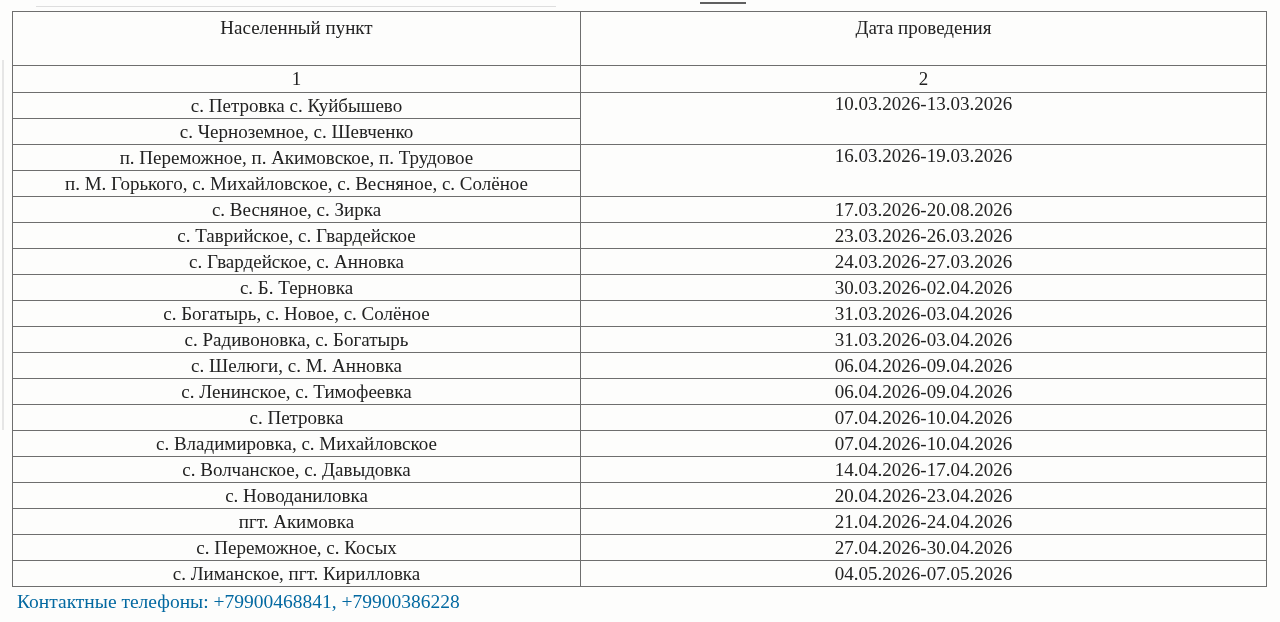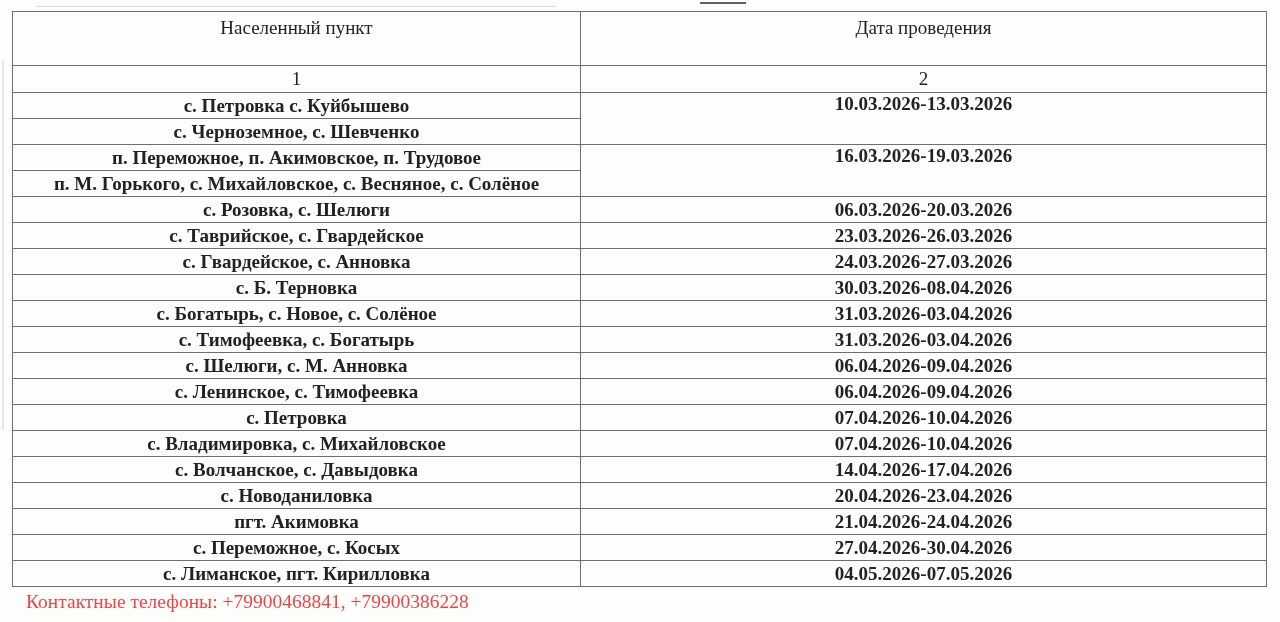--- a/index.html
+++ b/index.html
@@ -52,31 +52,31 @@
   col.c-settlement { width: 568px; }
   col.c-date { width: 686px; }
   tr.header-row th {
     height: 48px;
     vertical-align: top;
     padding-top: 5px;
     font-size: 19px;
     margin-left: 17px;
   }
   tr.number-row td { height: 26px; }
-  tr.data-row td { height: 25px; font-weight: bold; }
+  tr.data-row td { height: 25px; }
   td.merged-date {
     vertical-align: top;
     padding-top: 2px;
   }
   .footer-note {
     position: absolute;
-    left: 26px;
+    left: 17px;
     top: 591px;
     font-size: 19.5px;
-    color: #ef4444;
+    color: #0369a1;
   }
 </style>
 </head>
 <body>
 
 <div class="scan-artifact-top"></div>
 <div class="scan-artifact-dash"></div>
 <div class="scan-artifact-left"></div>
 
 <table class="schedule">
@@ -102,41 +102,41 @@
       <td>с. Черноземное, с. Шевченко</td>
     </tr>
     <tr class="data-row">
       <td>п. Переможное, п. Акимовское, п. Трудовое</td>
       <td class="merged-date" rowspan="2">16.03.2026-19.03.2026</td>
     </tr>
     <tr class="data-row">
       <td>п. М. Горького, с. Михайловское, с. Весняное, с. Солёное</td>
     </tr>
     <tr class="data-row">
-      <td>с. Розовка, с. Шелюги</td>
-      <td>06.03.2026-20.03.2026</td>
+      <td>с. Весняное, с. Зирка</td>
+      <td>17.03.2026-20.08.2026</td>
     </tr>
     <tr class="data-row">
       <td>с. Таврийское, с. Гвардейское</td>
       <td>23.03.2026-26.03.2026</td>
     </tr>
     <tr class="data-row">
       <td>с. Гвардейское, с. Анновка</td>
       <td>24.03.2026-27.03.2026</td>
     </tr>
     <tr class="data-row">
       <td>с. Б. Терновка</td>
-      <td>30.03.2026-08.04.2026</td>
+      <td>30.03.2026-02.04.2026</td>
     </tr>
     <tr class="data-row">
       <td>с. Богатырь, с. Новое, с. Солёное</td>
       <td>31.03.2026-03.04.2026</td>
     </tr>
     <tr class="data-row">
-      <td>с.  Тимофеевка, с. Богатырь</td>
+      <td>с.  Радивоновка, с. Богатырь</td>
       <td>31.03.2026-03.04.2026</td>
     </tr>
     <tr class="data-row">
       <td>с. Шелюги, с. М. Анновка</td>
       <td>06.04.2026-09.04.2026</td>
     </tr>
     <tr class="data-row">
       <td>с. Ленинское, с. Тимофеевка</td>
       <td>06.04.2026-09.04.2026</td>
     </tr>

